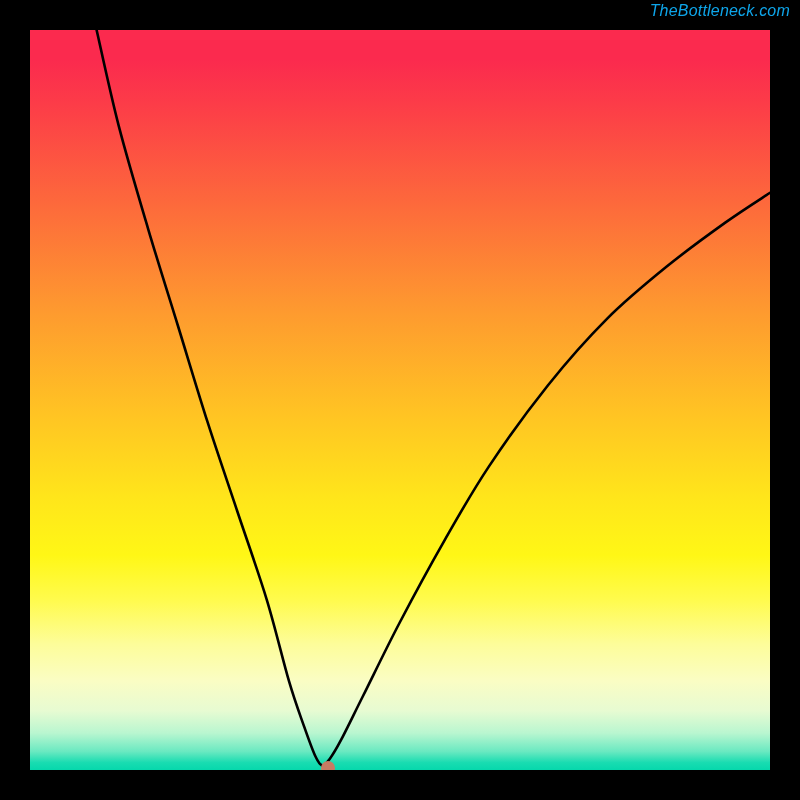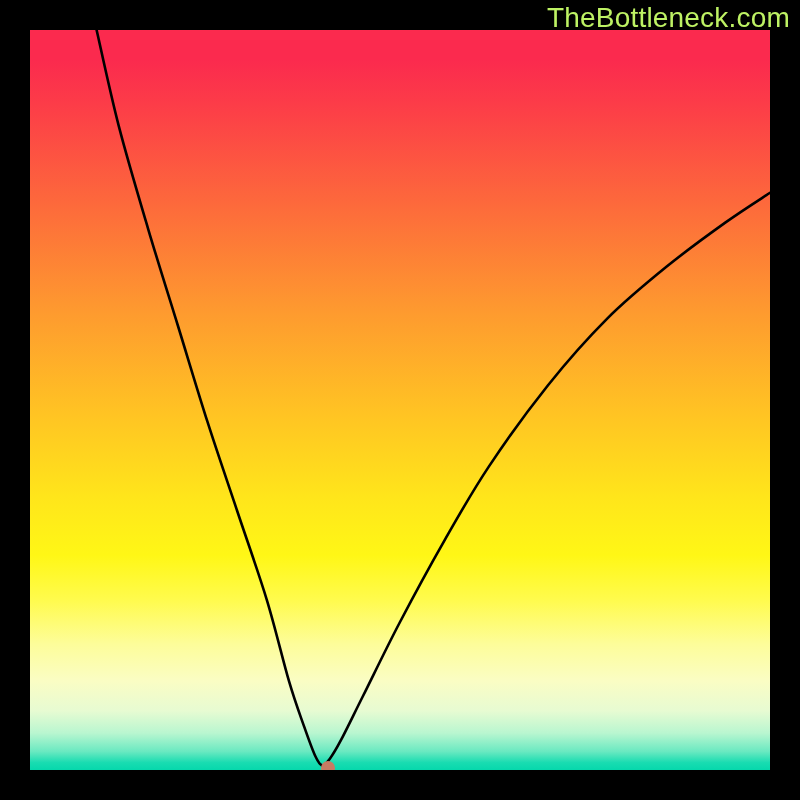--- a/index.html
+++ b/index.html
@@ -14,25 +14,26 @@
   .frame {
     position: relative;
     width: 800px;
     height: 800px;
     background: #000;
   }
   .attrib {
     position: absolute;
     top: 2px;
     right: 10px;
-    color: #bef264;
-    font-size: 28px;
+    color: #0ea5e9;
+    font-size: 16px;
     font-weight: 500;
     letter-spacing: 0.2px;
     z-index: 10;
+    font-style: italic;
   }
   .plot {
     position: absolute;
     left: 30px;
     top: 30px;
     width: 740px;
     height: 740px;
     overflow: hidden;
   }
   .gradient {

